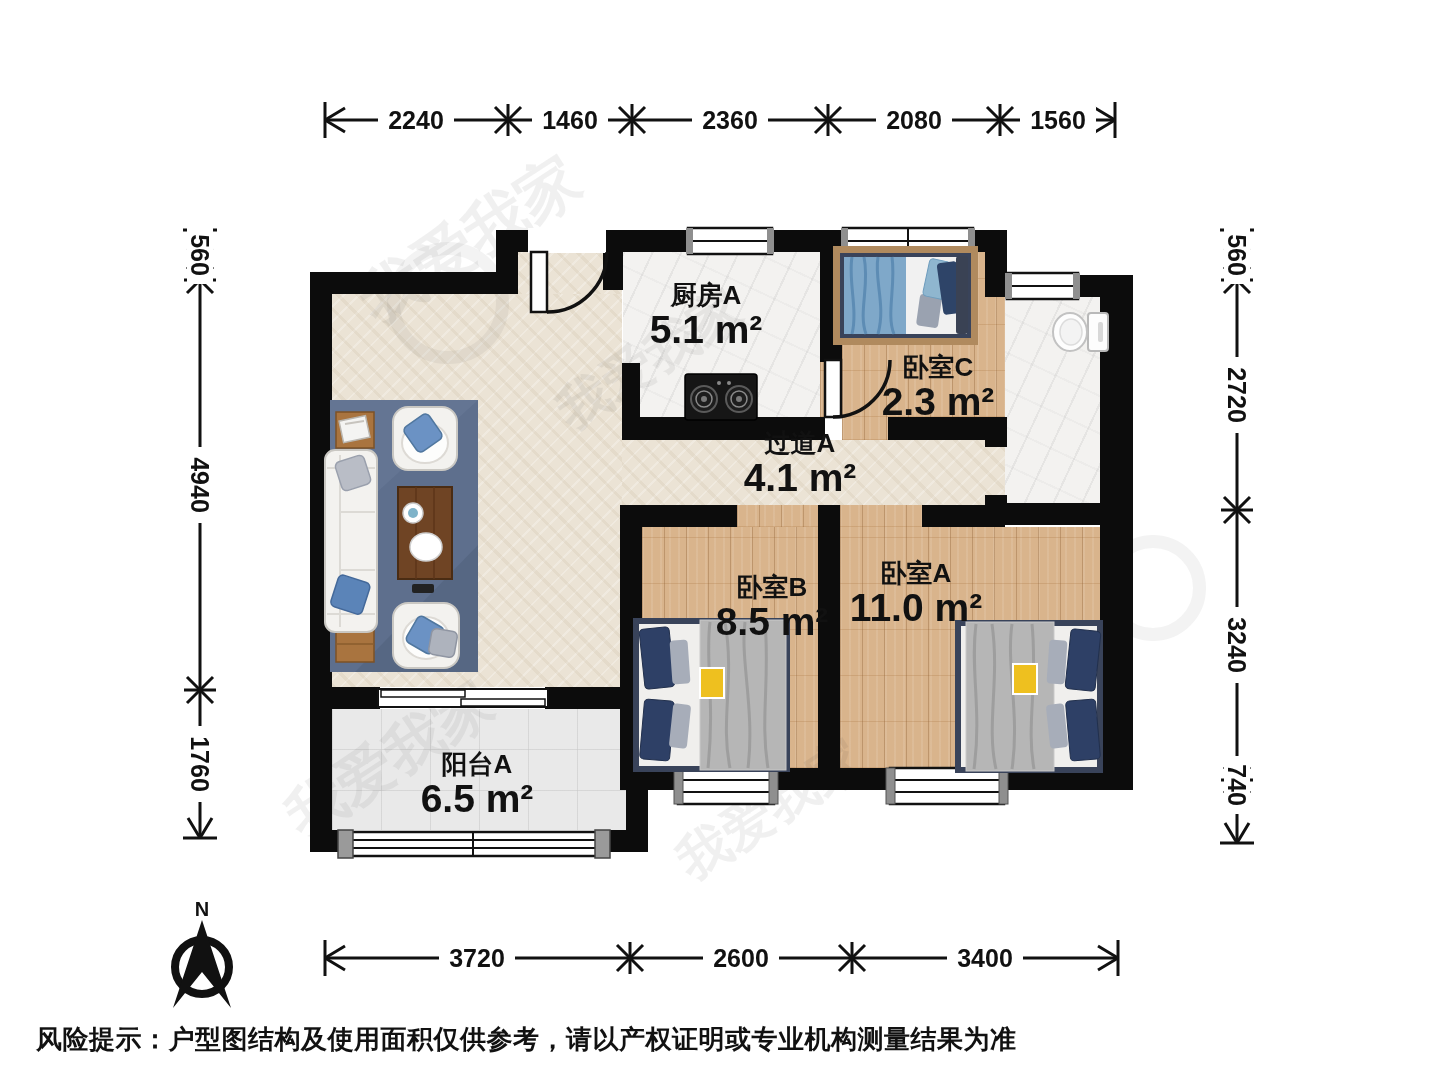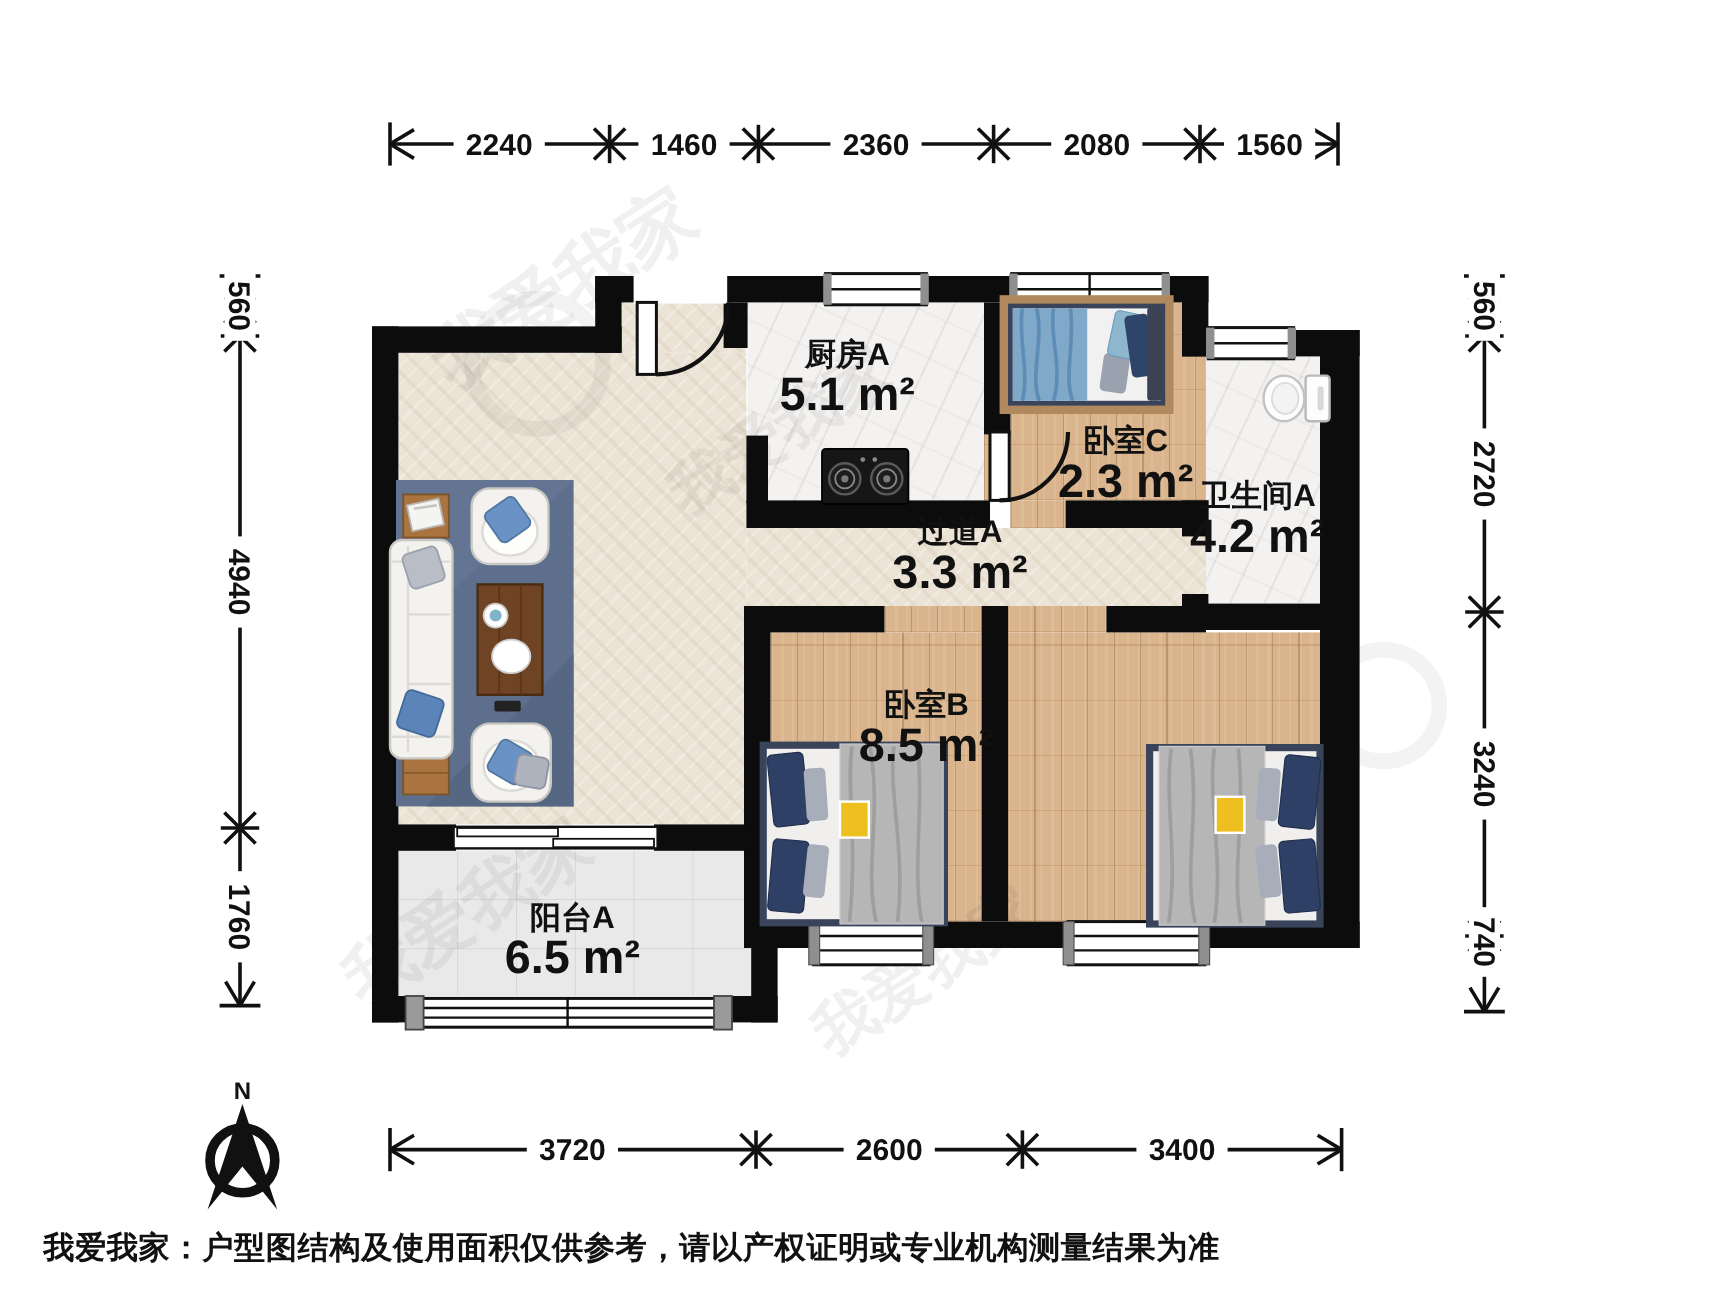--- a/index.html
+++ b/index.html
@@ -393,31 +393,31 @@
 
 <div class="layer">
   <div class="room-label" style="left:706px;top:279px">
     <div class="rname">厨房A</div>
     <div class="rarea">5.1 m²</div>
   </div>
   <div class="room-label" style="left:938px;top:351px">
     <div class="rname">卧室C</div>
     <div class="rarea">2.3 m²</div>
   </div>
-  <div class="room-label" style="left:1048px;top:397px">
-    <div class="rname">卫生间A</div>
-    <div class="rarea">4.2 m²</div>
-  </div>
   <div class="room-label" style="left:800px;top:427px">
     <div class="rname">过道A</div>
-    <div class="rarea">3.3 m²</div>
+    <div class="rarea">4.1 m²</div>
   </div>
   <div class="room-label" style="left:772px;top:571px">
     <div class="rname">卧室B</div>
     <div class="rarea">8.5 m²</div>
   </div>
+  <div class="room-label" style="left:916px;top:557px">
+    <div class="rname">卧室A</div>
+    <div class="rarea">11.0 m²</div>
+  </div>
   <div class="room-label" style="left:477px;top:748px">
     <div class="rname">阳台A</div>
     <div class="rarea">6.5 m²</div>
   </div>
 </div>
 
-<div class="disclaimer">我爱我家：户型图结构及使用面积仅供参考，请以产权证明或专业机构测量结果为准</div>
+<div class="disclaimer">风险提示：户型图结构及使用面积仅供参考，请以产权证明或专业机构测量结果为准</div>
 
 </body></html>

